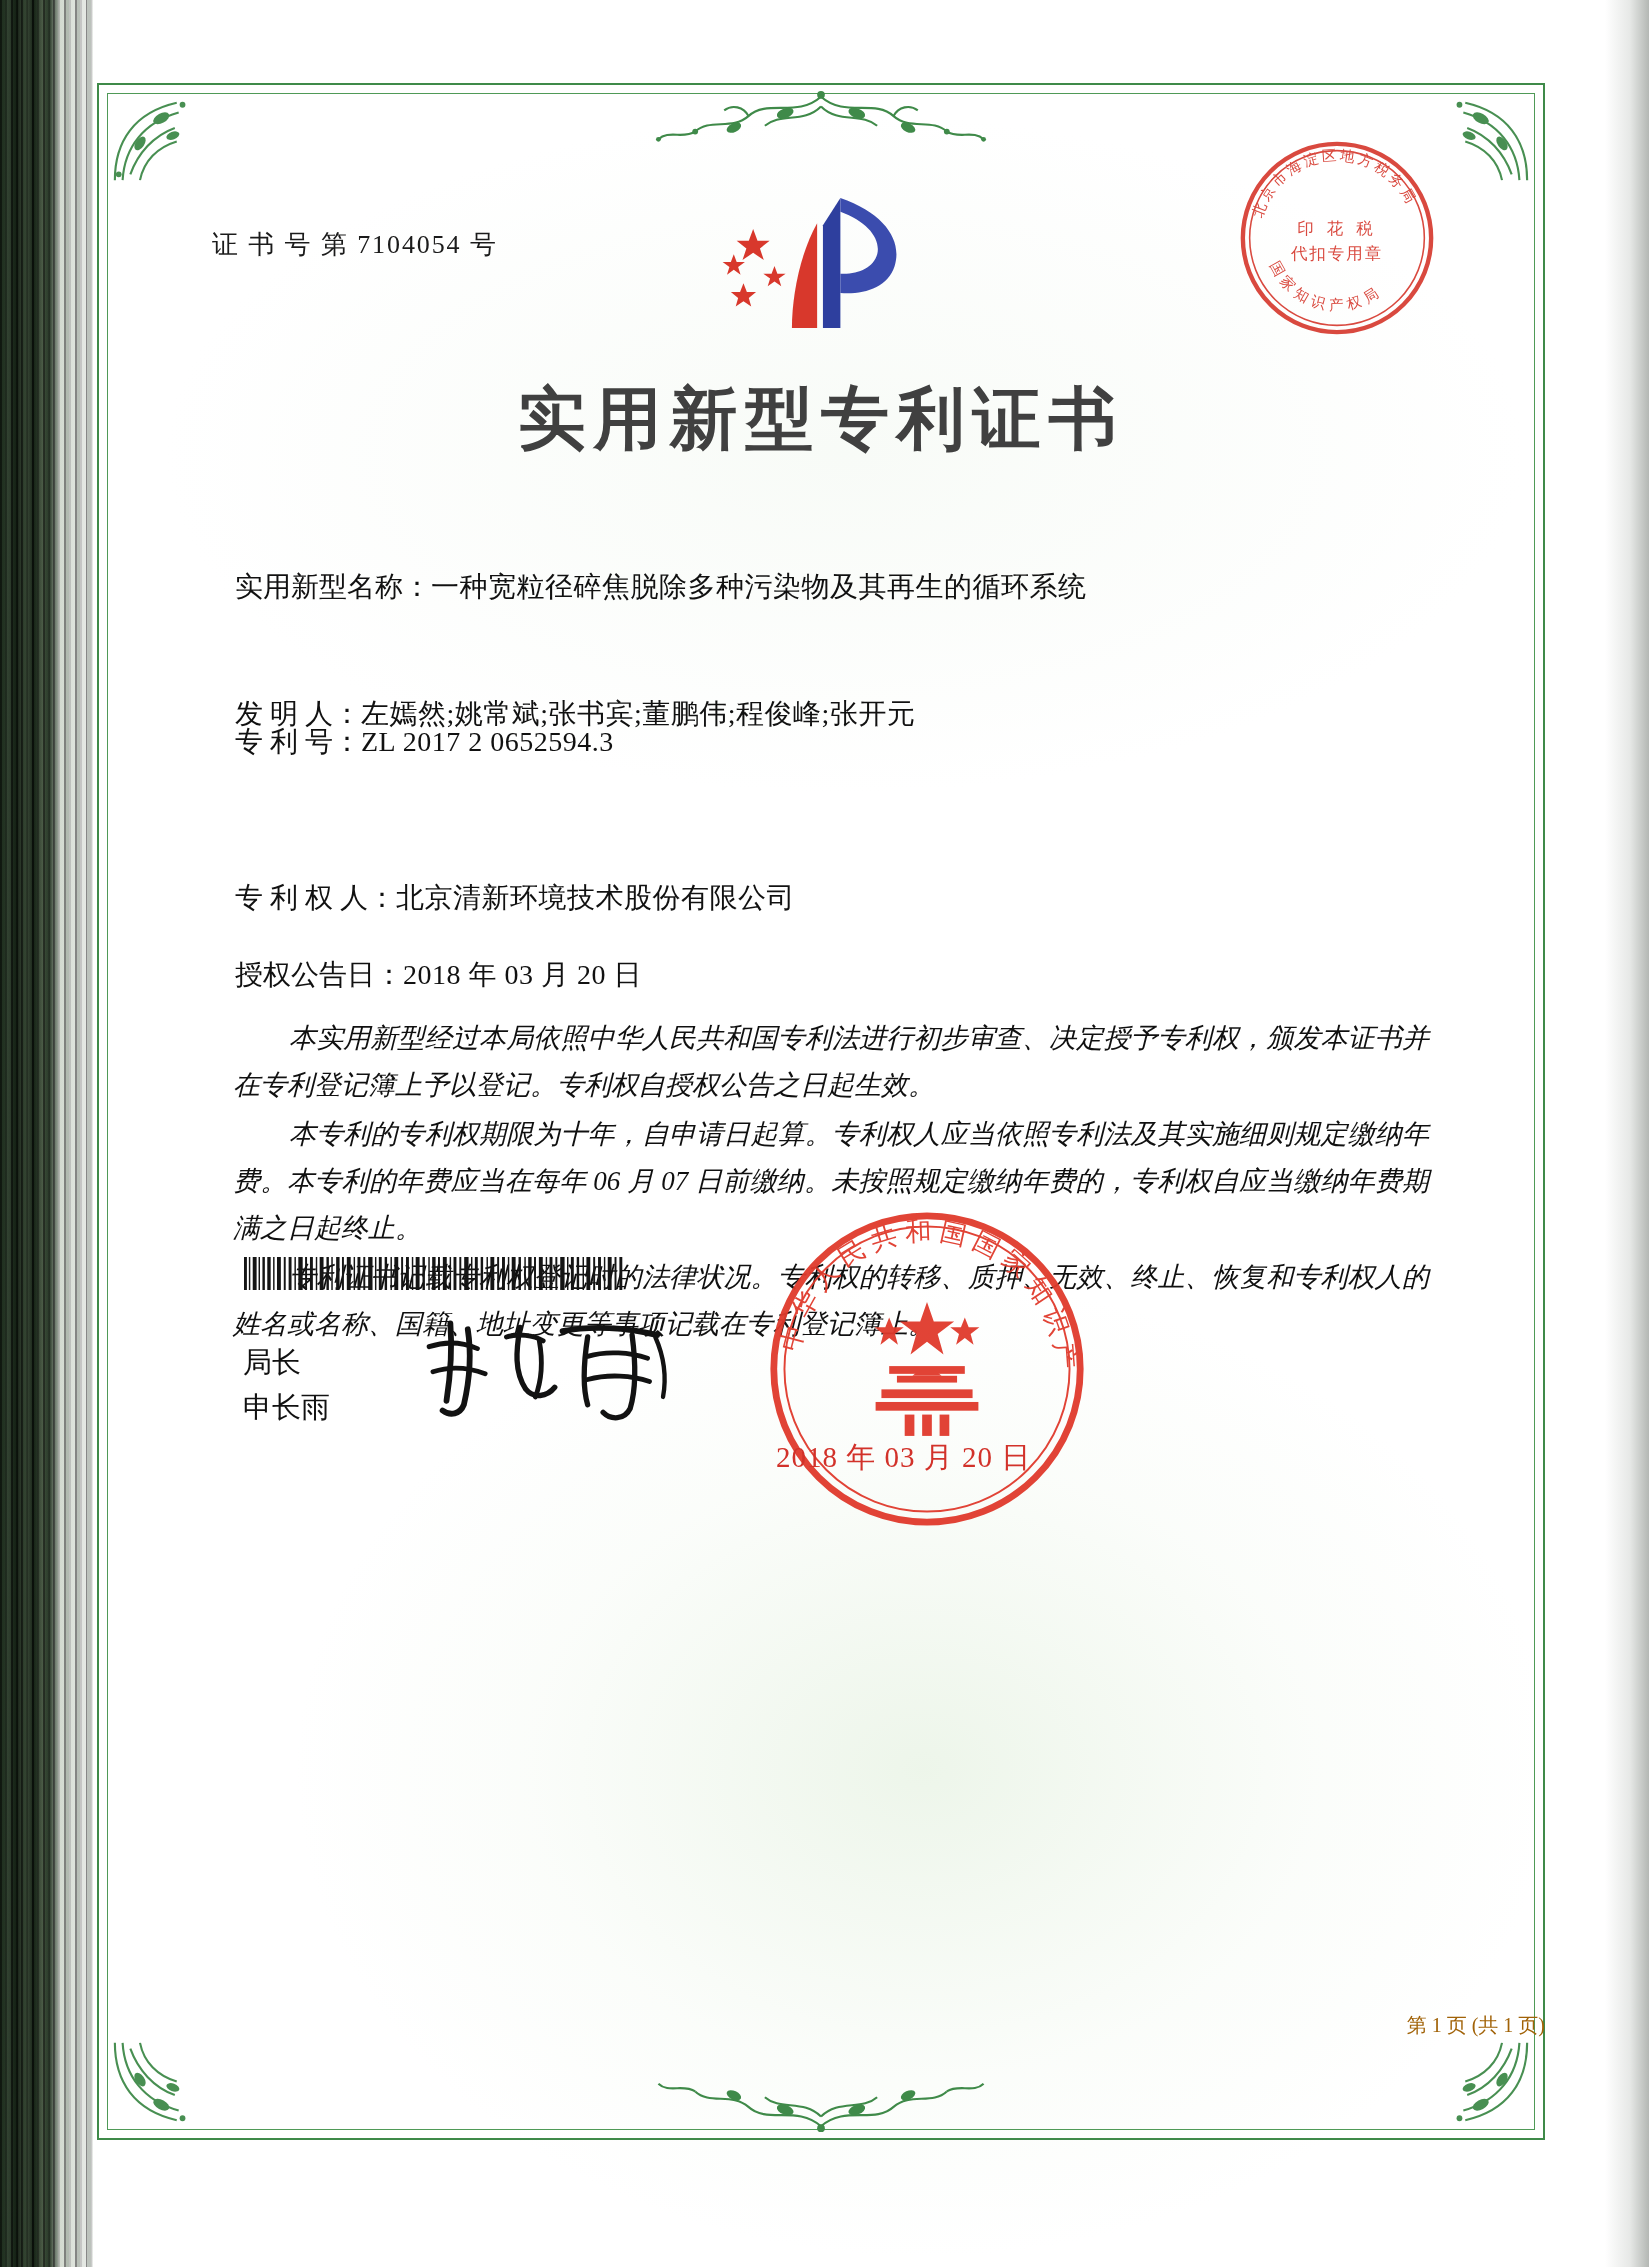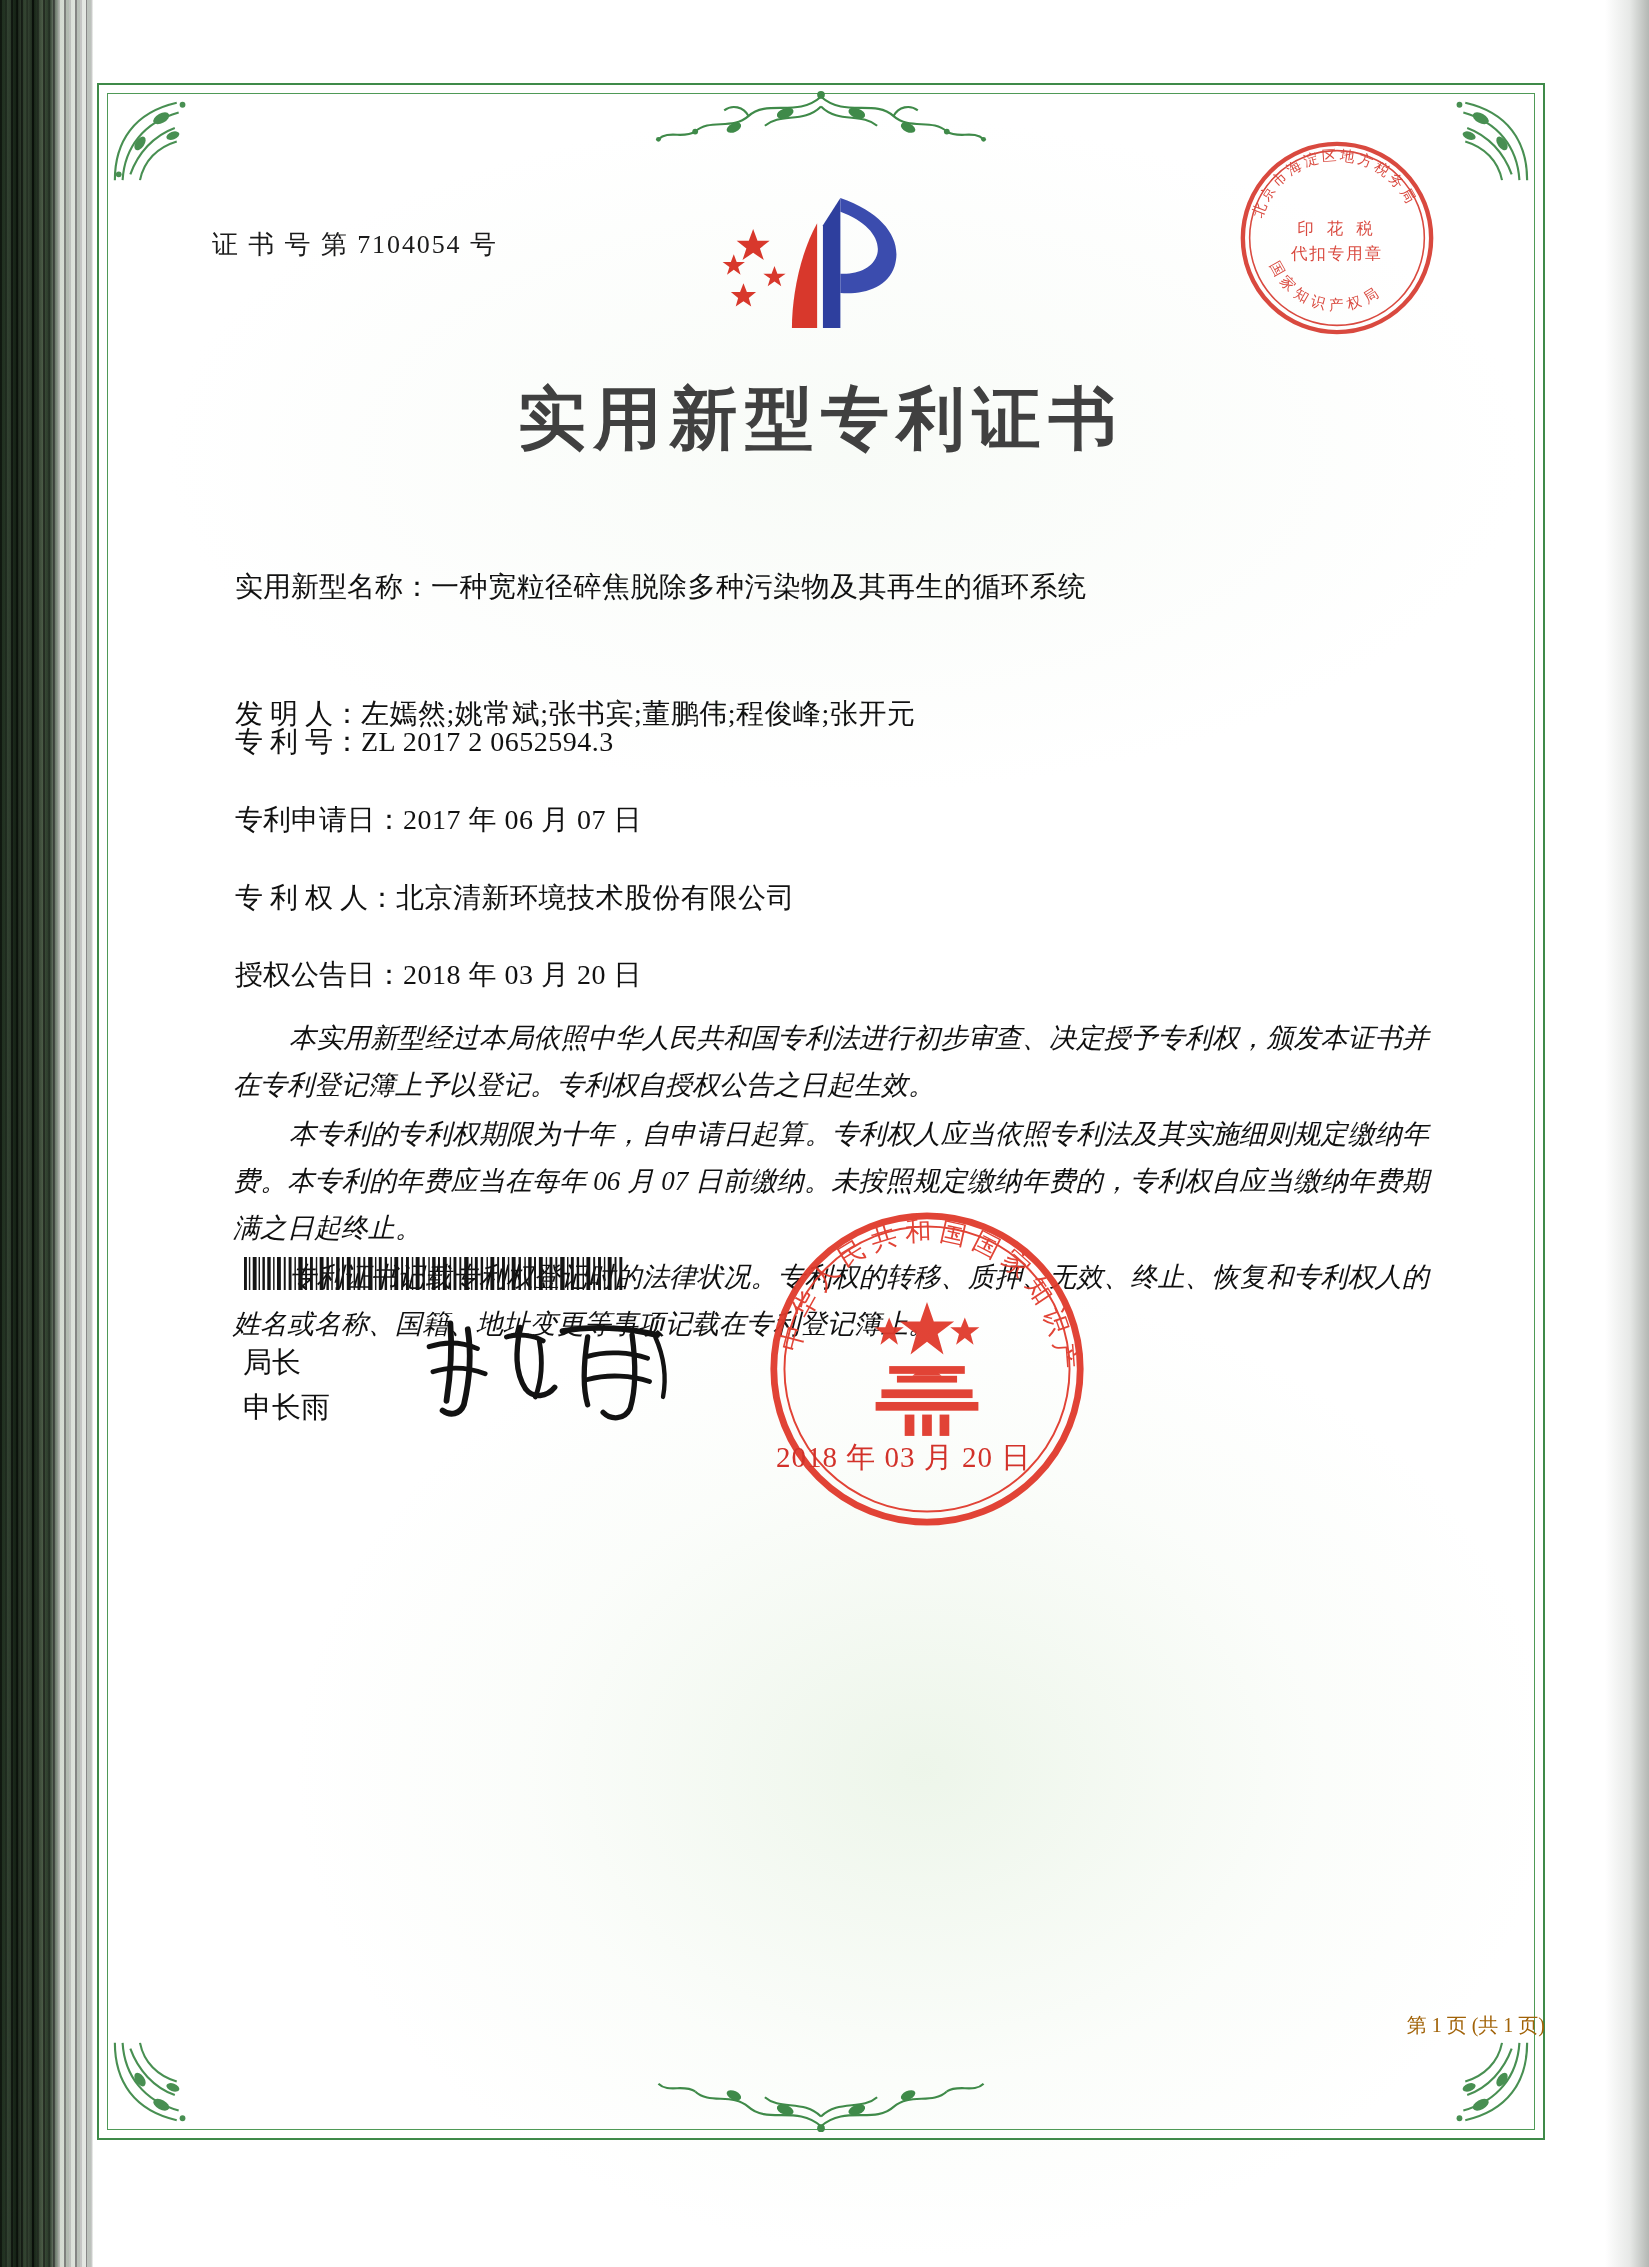--- a/index.html
+++ b/index.html
@@ -388,23 +388,20 @@
     </div>
 
     <div class="field" id="f-invent">
       <span class="lbl">发    明    人：</span><span class="val">左嫣然;姚常斌;张书宾;董鹏伟;程俊峰;张开元</span>
     </div>
 
     <div class="field" id="f-patno">
       <span class="lbl">专    利    号：</span><span class="val">ZL 2017 2 0652594.3</span>
     </div>
 
-    <div class="field" id="f-appdate">
-      <span class="lbl">专利申请日：</span><span class="val">2017 年 06 月 07 日</span>
-    </div>
 
     <div class="field" id="f-owner">
       <span class="lbl">专 利 权 人：</span><span class="val">北京清新环境技术股份有限公司</span>
     </div>
 
     <div class="field" id="f-grant">
       <span class="lbl">授权公告日：</span><span class="val">2018 年 03 月 20 日</span>
     </div>
 
     <div id="paragraphs">

